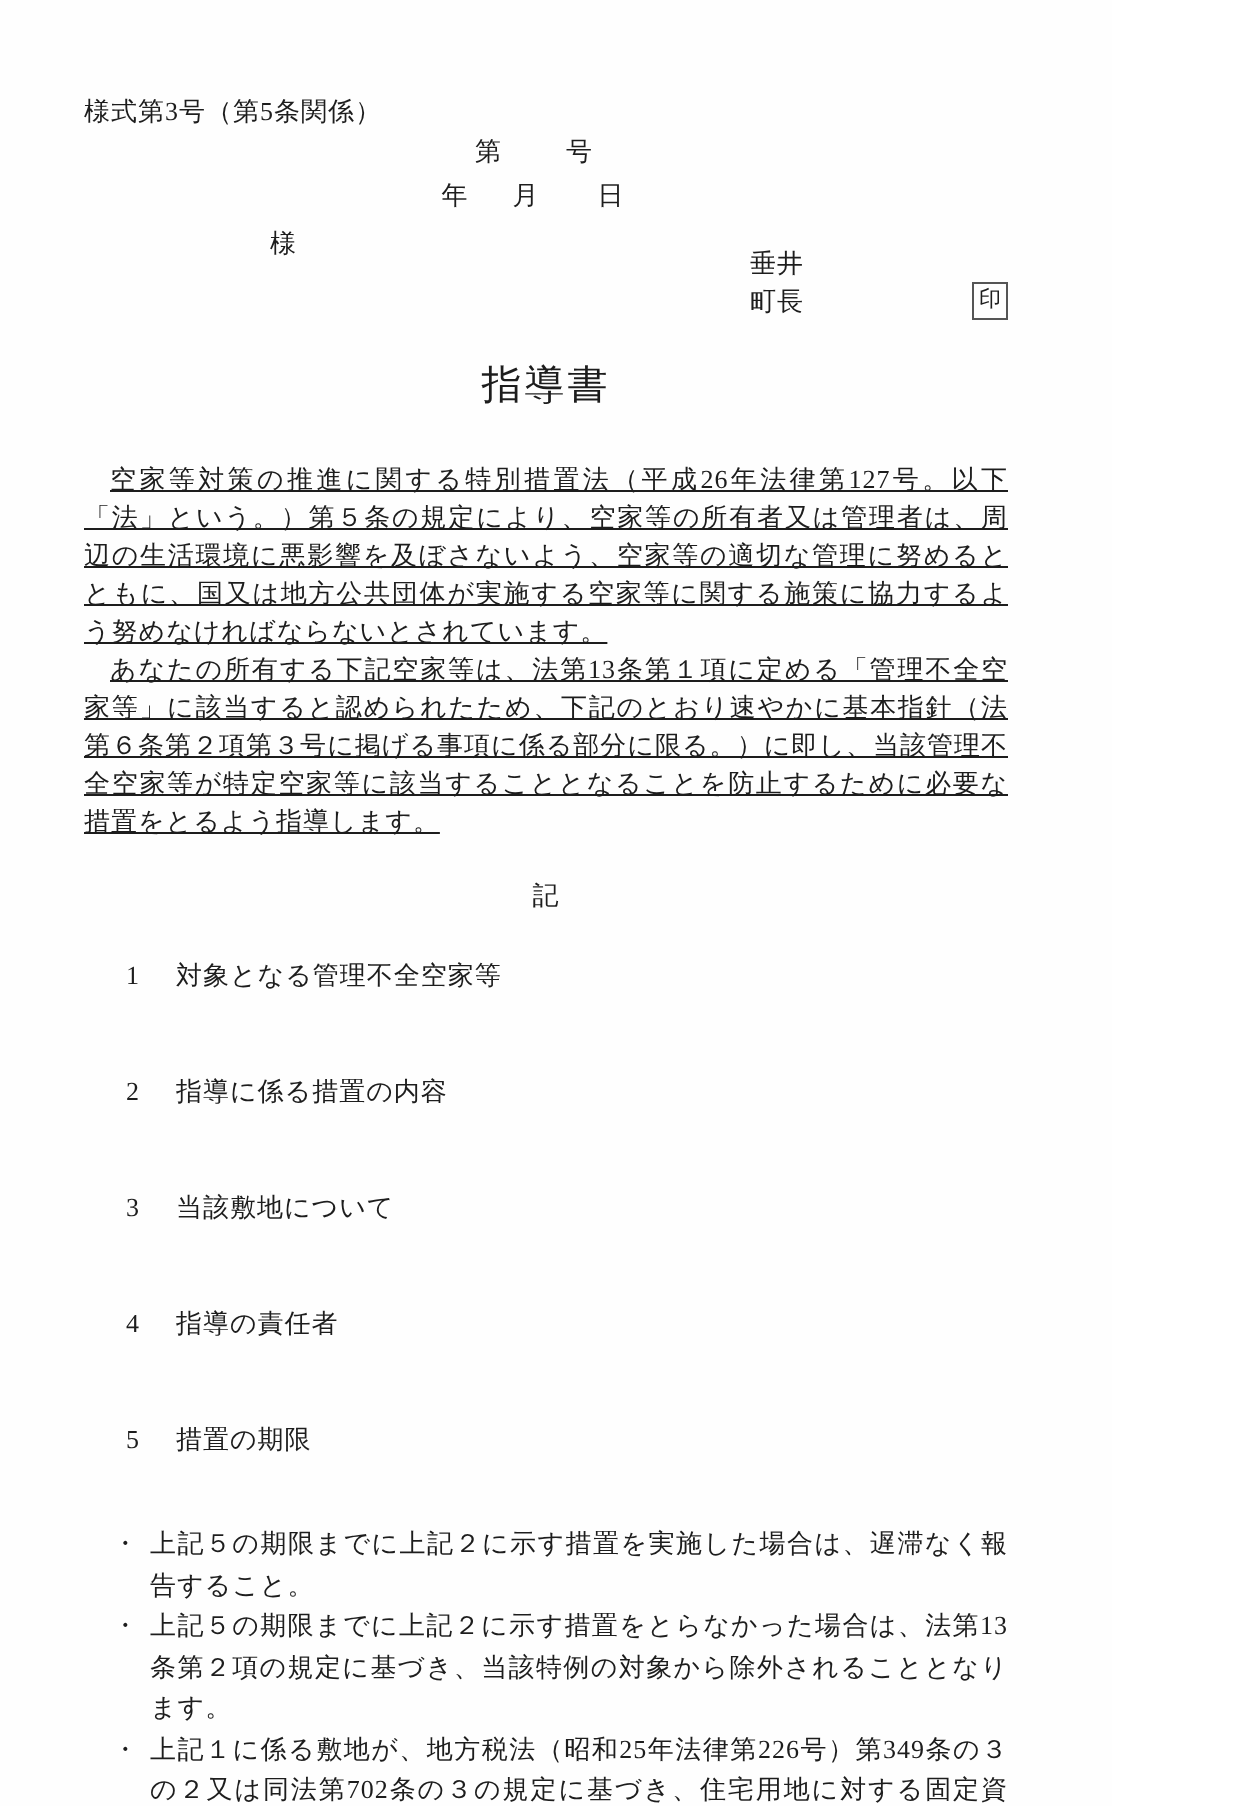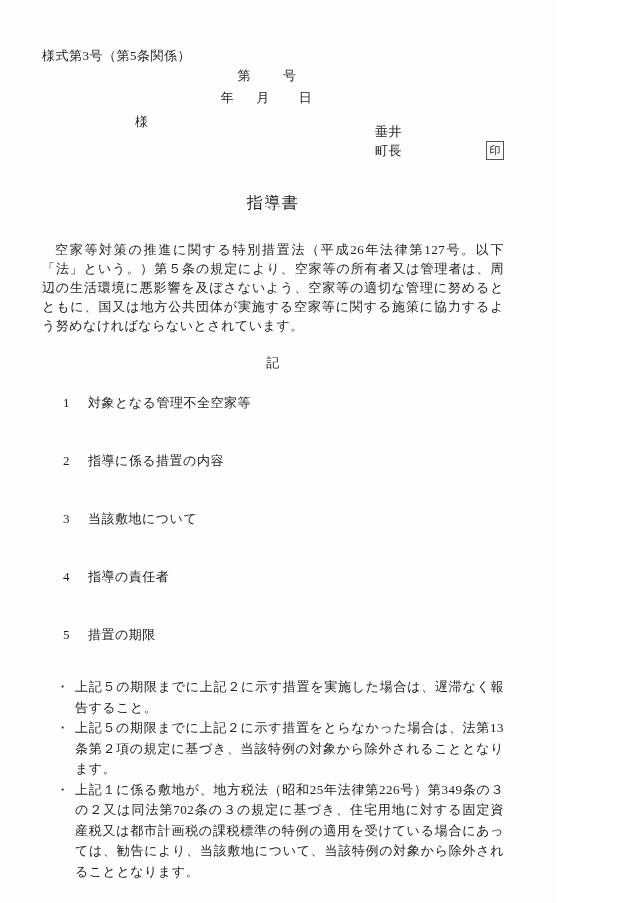--- a/index.html
+++ b/index.html
@@ -26,23 +26,23 @@
   .addressee { margin-top: 5px; padding-left: 93px; }
   .mayor-line { margin-top: 9px; padding-left: 333px; display: flex; align-items: flex-end; height: 20px; }
   .seal-box {
     margin-left: 80px;
     width: 16px; height: 17px;
     border: 1px solid #555;
     display: inline-flex; align-items: center; justify-content: center;
     font-size: 11px; line-height: 1; letter-spacing: 0;
     flex: 0 0 auto;
   }
-  .title { text-align: center; margin-top: 32px; font-size: 16px; line-height: 22px; letter-spacing: 1.5px; }
+  .title { text-align: center; margin-top: 22px; font-size: 20px; line-height: 22px; letter-spacing: 1.5px; }
   .bodytext { margin-top: 26px; }
-  .para { text-indent: 1em; text-align: justify; margin: 0; }
+  .para { text-indent: 1em; text-align: justify; margin: 0; text-decoration: underline; }
   .ki { text-align: center; margin-top: 18px; }
   .items { margin-top: 21px; }
   .item { display: flex; padding-left: 21px; margin-bottom: 39px; }
   .item:last-child { margin-bottom: 0; }
   .item-num { width: 25px; flex: 0 0 auto; }
   .notes { margin-top: 33px; line-height: 20.5px; }
   .note { position: relative; padding-left: 33px; text-align: justify; }
   .note-bullet { position: absolute; left: 14px; top: 0; }
 </style>
 </head>
@@ -66,20 +66,21 @@
 
   <div class="mayor-line">
     <span>垂井町長</span>
     <span class="seal-box">印</span>
   </div>
 
   <div class="title">指導書</div>
 
   <div class="bodytext">
     <p class="para">空家等対策の推進に関する特別措置法（平成26年法律第127号。以下「法」という。）第５条の規定により、空家等の所有者又は管理者は、周辺の生活環境に悪影響を及ぼさないよう、空家等の適切な管理に努めるとともに、国又は地方公共団体が実施する空家等に関する施策に協力するよう努めなければならないとされています。</p>
+    <p class="para">あなたの所有する下記空家等は、法第13条第１項に定める「管理不全空家等」に該当すると認められたため、下記のとおり速やかに基本指針（法第６条第２項第３号に掲げる事項に係る部分に限る。）に即し、当該管理不全空家等が特定空家等に該当することとなることを防止するために必要な措置をとるよう指導します。</p>
   </div>
 
   <div class="ki">記</div>
 
   <div class="items">
     <div class="item">
       <span class="item-num">1</span>
       <span>対象となる管理不全空家等</span>
     </div>
     <div class="item">

